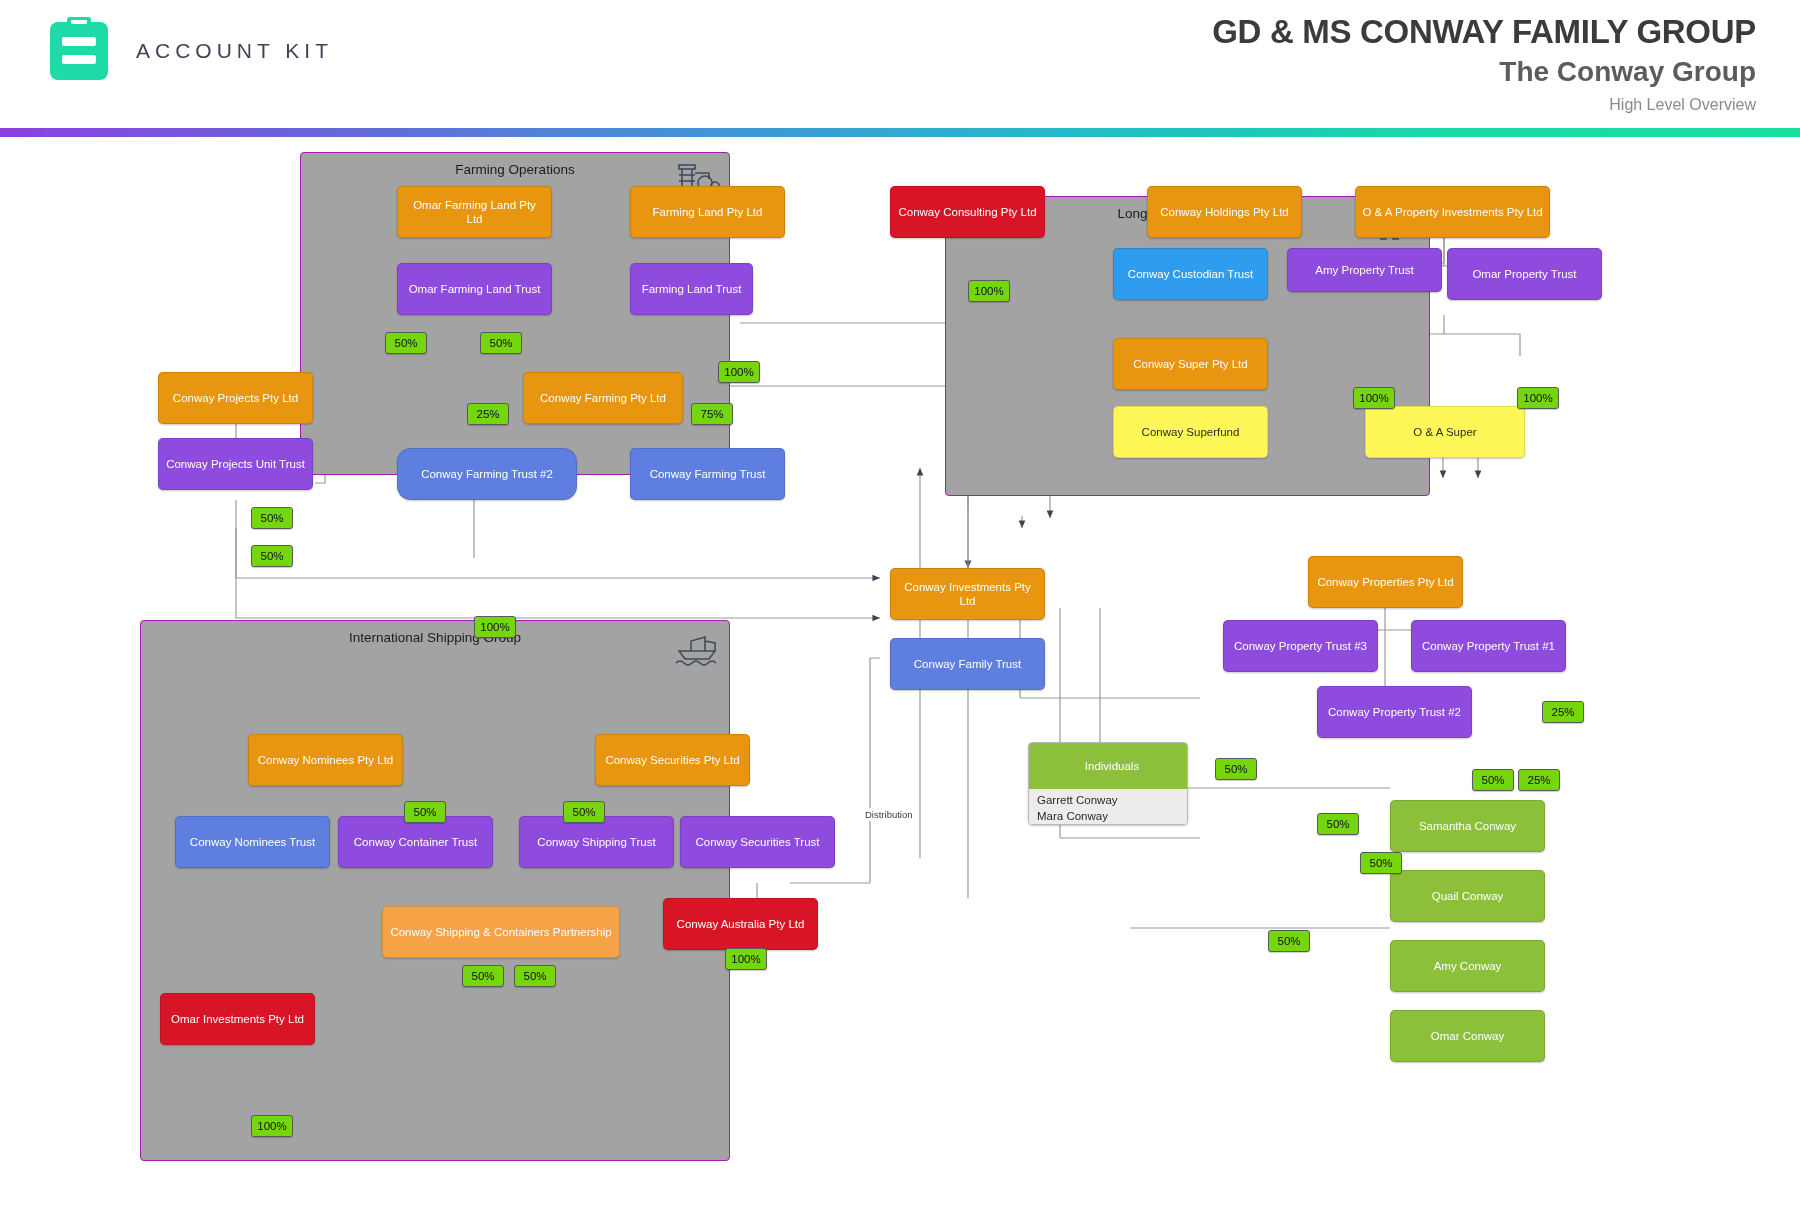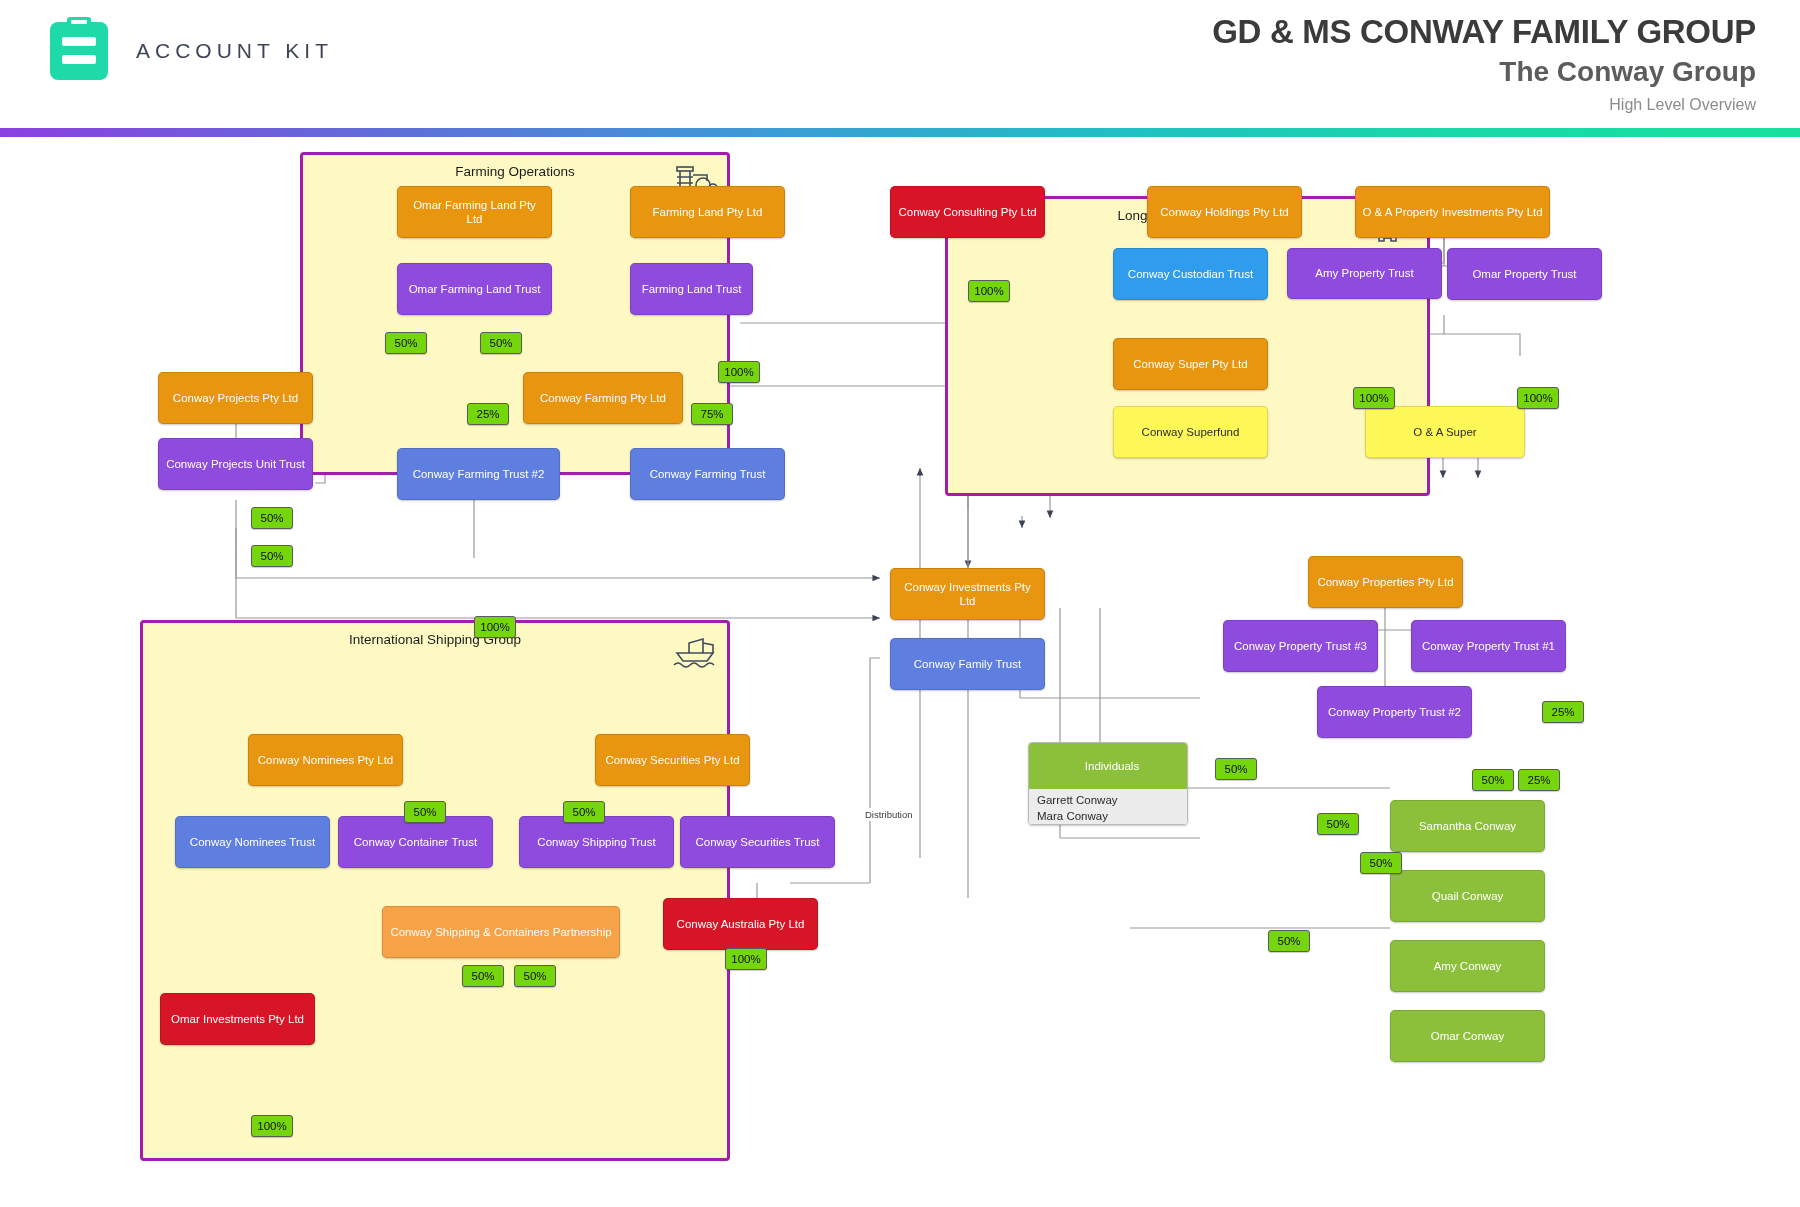--- a/index.html
+++ b/index.html
@@ -84,22 +84,22 @@
   #canvas {
     position: absolute;
     left: 0; top: 138px;
     width: 1800px; height: 1069px;
   }
   #edges { position: absolute; left: 0; top: 0; width: 1800px; height: 1069px; }
 
   
   .group-box {
     position: absolute;
-    background: #fef9c3;
-    border: 3px solid #a21caf;
+    background: #a3a3a3;
+    border: 1px solid #a21caf;
     border-radius: 4px;
   }
   .group-title {
     position: absolute;
     top: 9px; left: 0; width: 100%;
     text-align: center;
     font-size: 13.5px;
     color: #1c1c1c;
   }
   .group-icon {
@@ -351,21 +351,21 @@
     </div>
     <div class="node n-purple" style="left:397px; top:125px; width:155px; height:52px;">
       <span>Omar Farming Land Trust</span>
     </div>
     <div class="node n-purple" style="left:630px; top:125px; width:123px; height:52px;">
       <span>Farming Land Trust</span>
     </div>
     <div class="node n-orange" style="left:523px; top:234px; width:160px; height:52px;">
       <span>Conway Farming Pty Ltd</span>
     </div>
-    <div class="node n-blue" style="left:397px; top:310px; width:163px; height:52px;">
+    <div class="node n-blue" style="left:397px; top:310px; width:180px; height:52px;border-radius:14px;">
       <span>Conway Farming Trust #2</span>
     </div>
     <div class="node n-blue" style="left:630px; top:310px; width:155px; height:52px;">
       <span>Conway Farming Trust</span>
     </div>
 
     <div class="node n-orange" style="left:158px; top:234px; width:155px; height:52px;">
       <span>Conway Projects Pty Ltd</span>
     </div>
     <div class="node n-purple" style="left:158px; top:300px; width:155px; height:52px;">
@@ -390,21 +390,21 @@
     </div>
     <div class="node n-orange" style="left:1113px; top:200px; width:155px; height:52px;">
       <span>Conway Super Pty Ltd</span>
     </div>
     <div class="node n-yellow" style="left:1113px; top:268px; width:155px; height:52px;">
       <span>Conway Superfund</span>
     </div>
     <div class="node n-orange" style="left:1355px; top:48px; width:195px; height:52px;">
       <span>O &amp; A Property Investments Pty Ltd</span>
     </div>
-    <div class="node n-purple" style="left:1287px; top:110px; width:155px; height:51px;">
+    <div class="node n-purple" style="left:1287px; top:110px; width:155px; height:44px;">
       <span>Amy Property Trust</span>
     </div>
     <div class="node n-purple" style="left:1447px; top:110px; width:155px; height:52px;">
       <span>Omar Property Trust</span>
     </div>
     <div class="node n-yellow" style="left:1365px; top:268px; width:160px; height:52px;">
       <span>O &amp; A Super</span>
     </div>
 
     <div class="ind-box" style="left:1028px; top:604px; width:160px; height:83px;">

